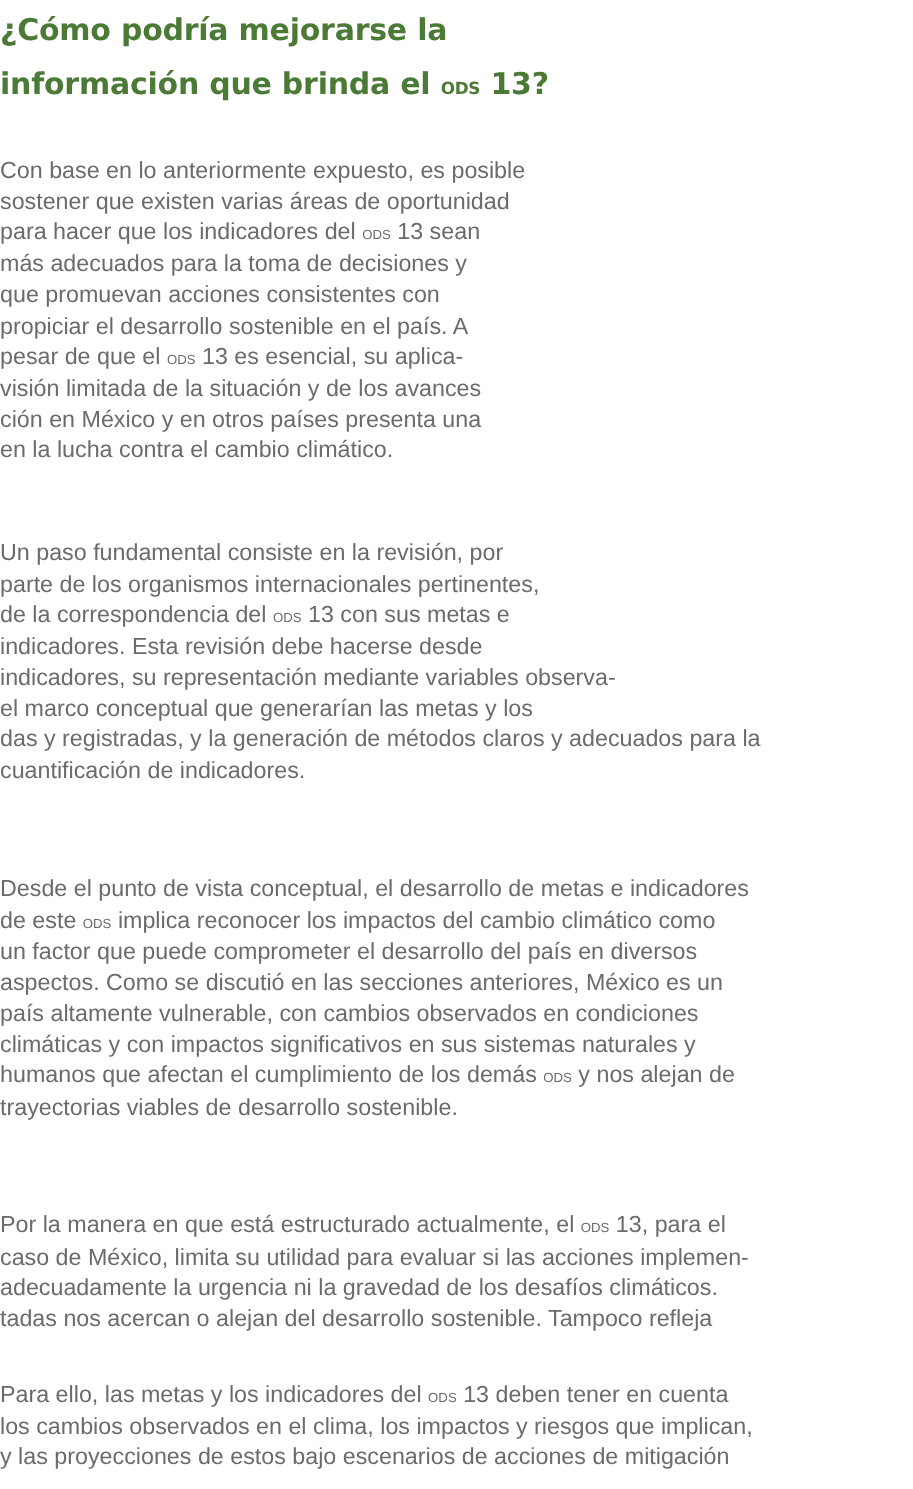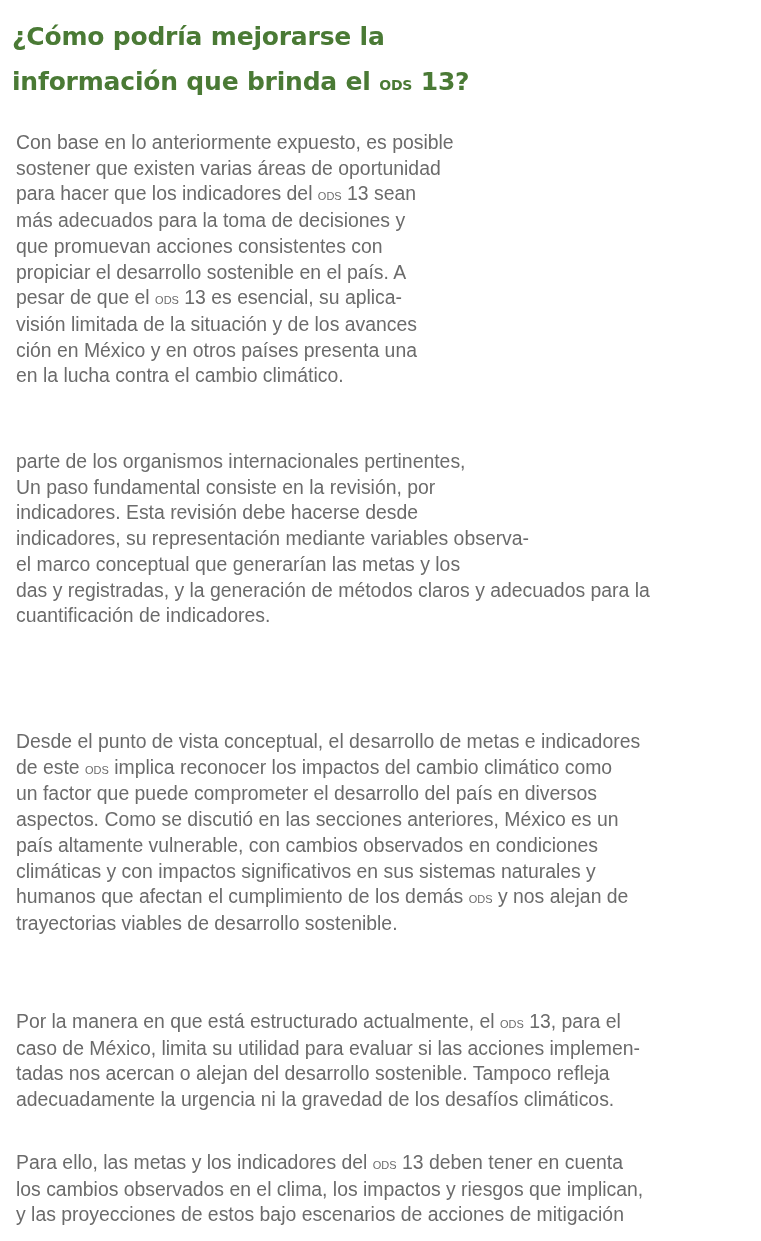--- a/index.html
+++ b/index.html
@@ -1,25 +1,25 @@
 <!DOCTYPE html>
 <html><head>
 <meta charset="utf-8">
 <style>
   html, body { margin: 0; padding: 0; background: #ffffff; }
   body { width: 761px; height: 1241px; overflow: hidden; position: relative; }
   .page { position: absolute; left: 0; top: 0; width: 761px; }
   .title {
-    position: absolute; left: 0; top: 2px; margin: 12px;
+    position: absolute; left: 0; top: 2px; margin: 0;
     font-family: "DejaVu Sans", sans-serif; font-weight: bold;
     color: #4a7a35; font-size: 25px; line-height: 45px; letter-spacing: -0.2px;
   }
   .title .line { display: block; white-space: nowrap; }
   .para {
-    position: absolute; left: 16px; margin: 0;
+    position: absolute; left: 0; margin: 0;
     font-family: "Liberation Sans", sans-serif;
     color: #6b6b6b; font-size: 19.4px; line-height: 25.7px;
   }
   .para .line { display: block; white-space: nowrap; }
   .sc { font-variant: small-caps; text-transform: lowercase; font-size: 0.82em; text-align: right; }
 </style>
 </head>
 <body>
 
 <div class="page">
@@ -35,22 +35,23 @@
     <span class="line">más adecuados para la toma de decisiones y</span>
     <span class="line">que promuevan acciones consistentes con</span>
     <span class="line">propiciar el desarrollo sostenible en el país. A</span>
     <span class="line">pesar de que el <span class="sc">ODS</span> 13 es esencial, su aplica-</span>
     <span class="line">visión limitada de la situación y de los avances</span>
     <span class="line">ción en México y en otros países presenta una</span>
     <span class="line">en la lucha contra el cambio climático.</span>
   </p>
 
   <p class="para" style="top:449px">
+    <span class="line">Un paso fundamental consiste en la revisión, por</span>
     <span class="line">parte de los organismos internacionales pertinentes,</span>
-    <span class="line">Un paso fundamental consiste en la revisión, por</span>
+    <span class="line">de la correspondencia del <span class="sc">ODS</span> 13 con sus metas e</span>
     <span class="line">indicadores. Esta revisión debe hacerse desde</span>
     <span class="line">indicadores, su representación mediante variables observa-</span>
     <span class="line">el marco conceptual que generarían las metas y los</span>
     <span class="line">das y registradas, y la generación de métodos claros y adecuados para la</span>
     <span class="line">cuantificación de indicadores.</span>
   </p>
 
   <p class="para" style="top:729px">
     <span class="line">Desde el punto de vista conceptual, el desarrollo de metas e indicadores</span>
     <span class="line">de este <span class="sc">ODS</span> implica reconocer los impactos del cambio climático como</span>
@@ -58,22 +59,22 @@
     <span class="line">aspectos. Como se discutió en las secciones anteriores, México es un</span>
     <span class="line">país altamente vulnerable, con cambios observados en condiciones</span>
     <span class="line">climáticas y con impactos significativos en sus sistemas naturales y</span>
     <span class="line">humanos que afectan el cumplimiento de los demás <span class="sc">ODS</span> y nos alejan de</span>
     <span class="line">trayectorias viables de desarrollo sostenible.</span>
   </p>
 
   <p class="para" style="top:1009px">
     <span class="line">Por la manera en que está estructurado actualmente, el <span class="sc">ODS</span> 13, para el</span>
     <span class="line">caso de México, limita su utilidad para evaluar si las acciones implemen-</span>
+    <span class="line">adecuadamente la urgencia ni la gravedad de los desafíos climáticos.</span>
     <span class="line">tadas nos acercan o alejan del desarrollo sostenible. Tampoco refleja</span>
-    <span class="line">adecuadamente la urgencia ni la gravedad de los desafíos climáticos.</span>
   </p>
 
   <p class="para" style="top:1150px">
     <span class="line">Para ello, las metas y los indicadores del <span class="sc">ODS</span> 13 deben tener en cuenta</span>
     <span class="line">los cambios observados en el clima, los impactos y riesgos que implican,</span>
     <span class="line">y las proyecciones de estos bajo escenarios de acciones de mitigación</span>
   </p>
 </div>
 
 </body></html>

